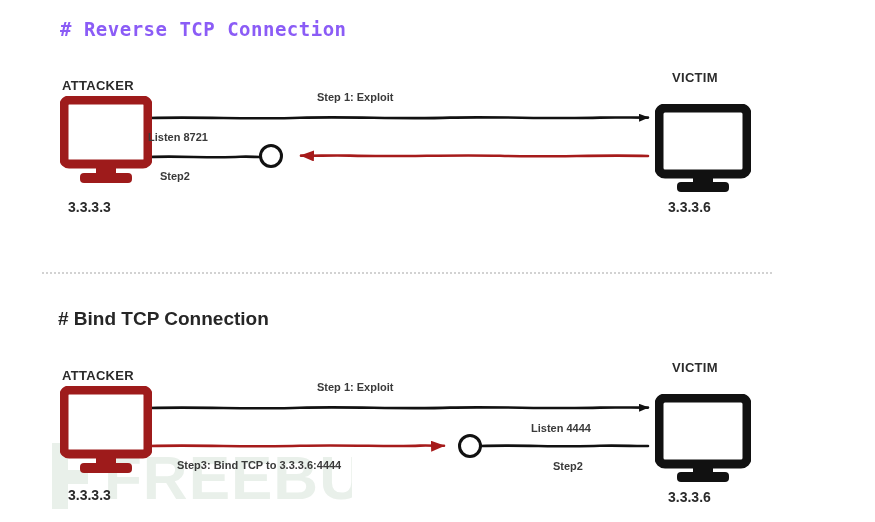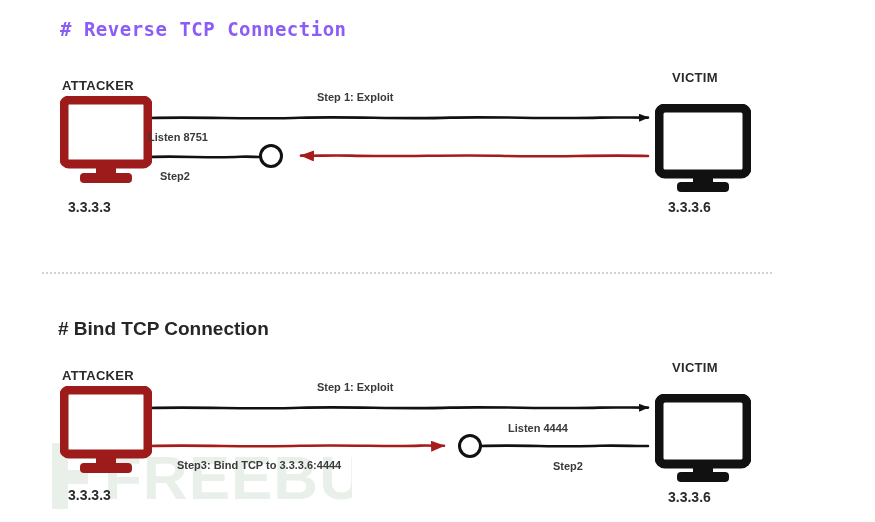--- a/index.html
+++ b/index.html
@@ -44,21 +44,20 @@
     color: #8b5cf6;
     white-space: nowrap;
   }
   .title-sans {
     position: absolute;
     font-family: "Liberation Sans", sans-serif;
     font-size: 19px;
     font-weight: 700;
     color: #262626;
     white-space: nowrap;
-    margin-top: 10px;
   }
 
   
   .node-title {
     position: absolute;
     font-size: 13px;
     font-weight: 700;
     letter-spacing: 0.3px;
     color: #2b2b2b;
     white-space: nowrap;
@@ -173,21 +172,21 @@
   <svg class="monitor" style="left:655px; top:104px;" width="96" height="92" viewBox="0 0 96 92" xmlns="http://www.w3.org/2000/svg">
     <rect x="4" y="4" width="88" height="66" rx="6" ry="6" fill="#ffffff" stroke="#111111" stroke-width="9"></rect>
     <rect x="38" y="70" width="20" height="10" fill="#111111"></rect>
     <rect x="22" y="78" width="52" height="10" rx="4" ry="4" fill="#111111"></rect>
   </svg>
 
   <div class="node-ip" style="left:668px; top:199px;">3.3.3.6</div>
 
   <div class="edge-label" style="left:317px; top:91px;">Step 1: Exploit</div>
 
-  <div class="edge-label" style="left:148px; top:131px;">Listen 8751</div>
+  <div class="edge-label" style="left:148px; top:131px;">Listen 8721</div>
 
   <div class="edge-label" style="left:160px; top:170px;">Step2</div>
 
 
   <div class="title-sans" style="left:58px; top:308px;"># Bind TCP Connection</div>
 
   <div class="node-title" style="left:62px; top:368px;">ATTACKER</div>
 
   <svg class="monitor" style="left:60px; top:386px;" width="92" height="92" viewBox="0 0 92 92" xmlns="http://www.w3.org/2000/svg">
     <rect x="4" y="4" width="84" height="64" rx="5" ry="5" fill="#ffffff" stroke="#9e1b1b" stroke-width="9"></rect>
@@ -202,19 +201,19 @@
   <svg class="monitor" style="left:655px; top:394px;" width="96" height="92" viewBox="0 0 96 92" xmlns="http://www.w3.org/2000/svg">
     <rect x="4" y="4" width="88" height="66" rx="6" ry="6" fill="#ffffff" stroke="#111111" stroke-width="9"></rect>
     <rect x="38" y="70" width="20" height="10" fill="#111111"></rect>
     <rect x="22" y="78" width="52" height="10" rx="4" ry="4" fill="#111111"></rect>
   </svg>
 
   <div class="node-ip" style="left:668px; top:489px;">3.3.3.6</div>
 
   <div class="edge-label" style="left:317px; top:381px;">Step 1: Exploit</div>
 
-  <div class="edge-label" style="left:508px; top:422px;text-align:right;">Listen 4444</div>
+  <div class="edge-label" style="left:531px; top:422px;text-align:right;">Listen 4444</div>
 
   <div class="edge-label" style="left:553px; top:460px;">Step2</div>
 
   <div class="edge-label" style="left:177px; top:459px;">Step3: Bind TCP to 3.3.3.6:4444</div>
 
 </div>
 
 </body></html>

